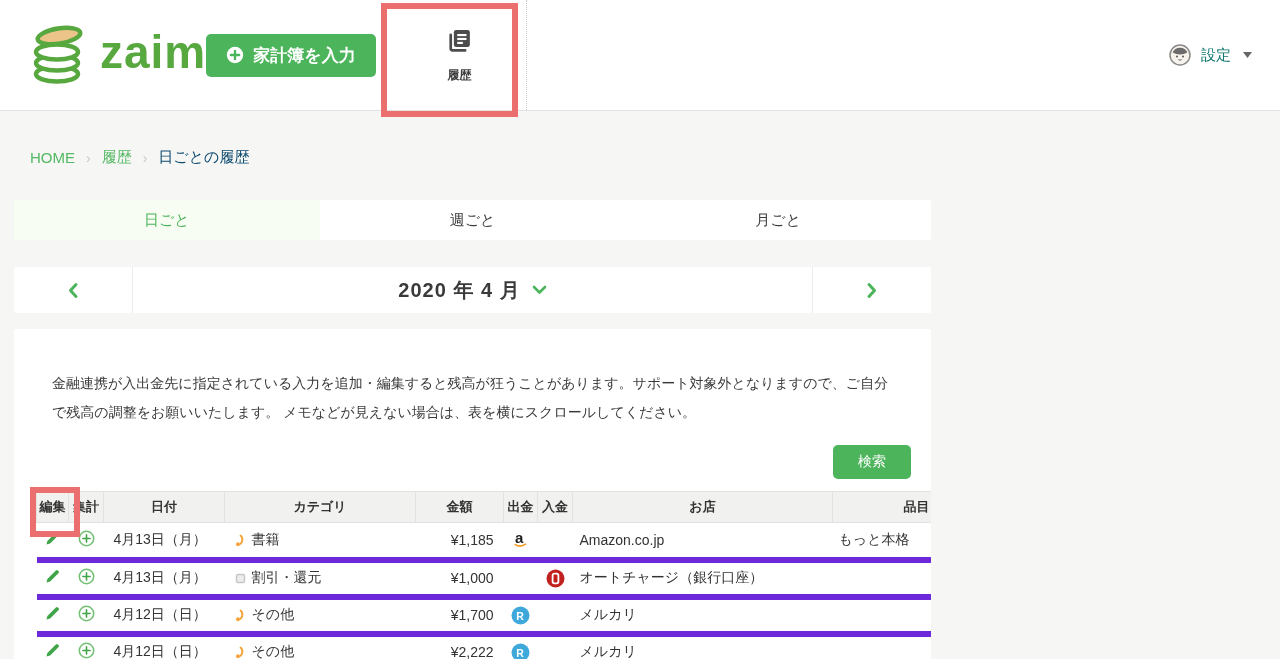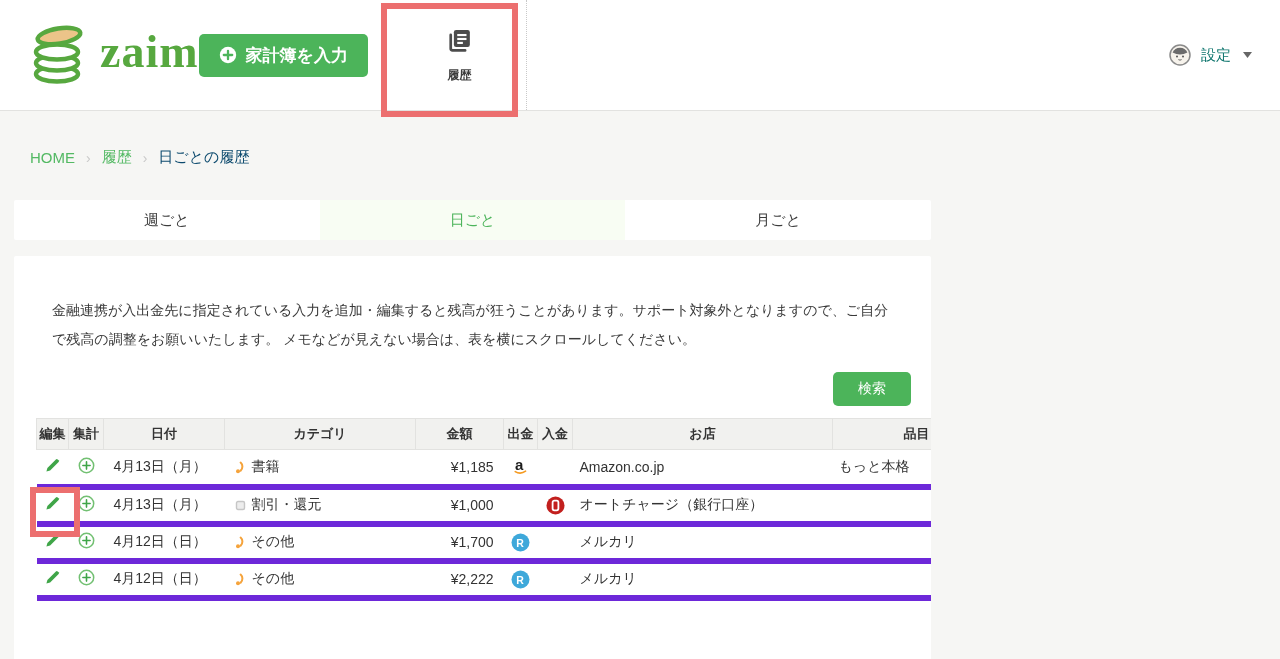--- a/index.html
+++ b/index.html
@@ -5,21 +5,21 @@
   * { box-sizing: border-box; }
   html,body { margin:0; padding:0; }
   body {
     width:1280px; height:659px; position:relative; overflow:hidden;
     background:#f6f6f4; color:#333;
     font-family:"Liberation Sans","DejaVu Sans",sans-serif;
   }
   
   .header {
     position:relative; height:111px; background:#fff;
-    border-bottom:1px solid #e2e2e0; display:flex; align-items:center;font-family:Liberation Serif, serif;
+    border-bottom:1px solid #e2e2e0; display:flex; align-items:center;
   }
   .logo { display:flex; align-items:center; margin-left:30px; gap:12px; }
   .logo-word { font-size:46px; font-weight:bold; color:#57a83f; letter-spacing:1px; line-height:1; padding-bottom:6px; }
   .entry-btn {
     background:#4cb45a; color:#fff; border:none; border-radius:5px;
     font-size:17px; font-weight:bold; padding:10px 20px; display:flex; align-items:center; gap:9px;
     cursor:pointer; font-family:inherit;
   }
   .main-nav { position:absolute; left:393px; top:0; height:100%; display:flex; }
   .nav-item {
@@ -131,25 +131,45 @@
     <span class="bc-link">HOME</span>
     <span class="bc-sep">›</span>
     <span class="bc-link">履歴</span>
     <span class="bc-sep">›</span>
     <span class="bc-current">日ごとの履歴</span>
   </div>
 
 <div class="col">
 
   <div class="tabs">
+      <div class="tab active">日ごと</div>
       <div class="tab">週ごと</div>
-      <div class="tab active">日ごと</div>
       <div class="tab">月ごと</div>
     </div>
 
+  <div class="date-nav">
+    <div class="dn-btn">
+      <svg width="12" height="17" viewBox="0 0 12 17">
+          <path d="M9 2.5 L3.5 8.5 L9 14.5" fill="none" stroke="#4cb45a" stroke-width="3" stroke-linecap="round" stroke-linejoin="round"></path>
+        </svg>
+    </div>
+    <div class="dn-center">
+      <span class="dn-title">2020 年 4 月</span>
+      <span style="display:inline-flex">
+        <svg width="15" height="10" viewBox="0 0 15 10">
+            <path d="M2 2 L7.5 7.5 L13 2" fill="none" stroke="#4cb45a" stroke-width="2.6" stroke-linecap="round" stroke-linejoin="round"></path>
+          </svg>
+      </span>
+    </div>
+    <div class="dn-btn">
+      <svg width="12" height="17" viewBox="0 0 12 17">
+          <path d="M3 2.5 L8.5 8.5 L3 14.5" fill="none" stroke="#4cb45a" stroke-width="3" stroke-linecap="round" stroke-linejoin="round"></path>
+        </svg>
+    </div>
+  </div>
 
   <div class="main-card">
     <p class="notice" style="margin:16px">金融連携が入出金先に指定されている入力を追加・編集すると残高が狂うことがあります。サポート対象外となりますので、ご自分で残高の調整をお願いいたします。 メモなどが見えない場合は、表を横にスクロールしてください。</p>
     <div class="search-row">
       <button class="search-btn">検索</button>
     </div>
     <div class="tbl-wrap">
       <table>
         <colgroup>
           <col style="width:32px">

